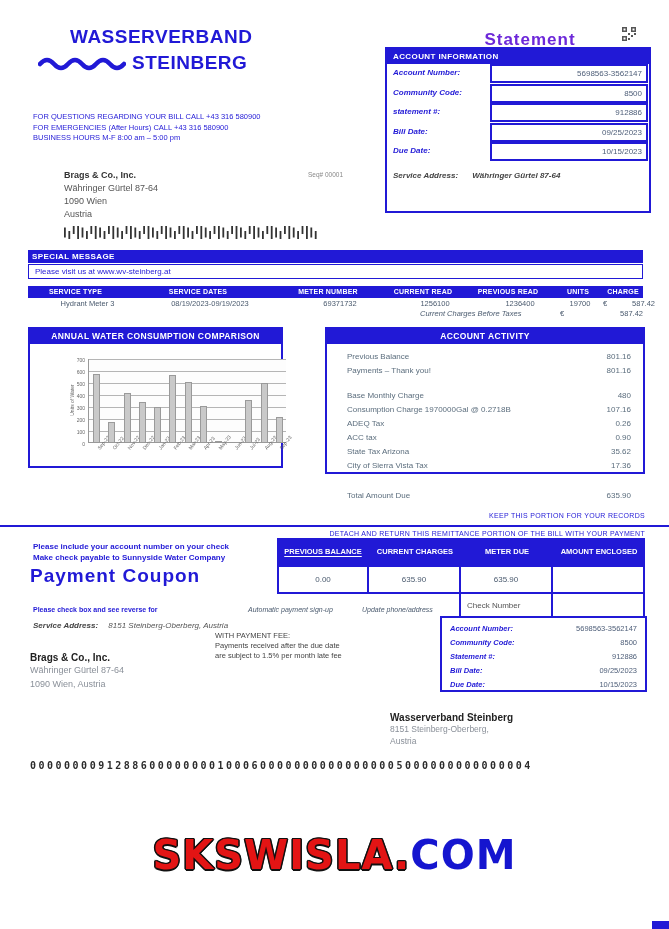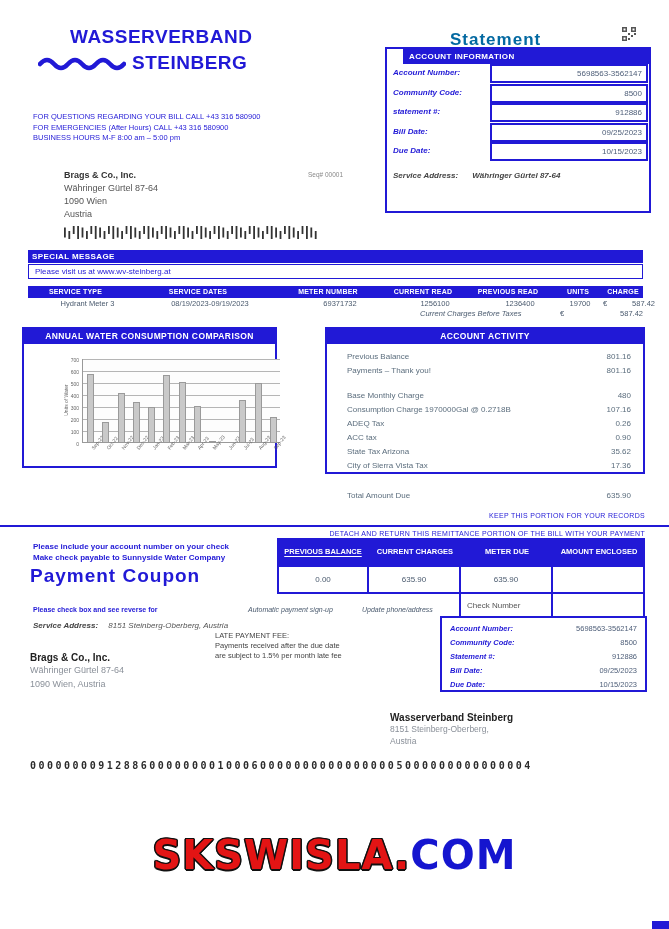--- a/index.html
+++ b/index.html
@@ -6,33 +6,33 @@
   body { background:#e8e8e8; font-family:"Liberation Sans", sans-serif; }
   .page { position:relative; width:669px; height:929px; background:#ffffff; margin:0 auto; overflow:hidden; }
   .abs { position:absolute; }
 
   
   .logo-line1 { font-size:19px; font-weight:bold; color:#2119d6; letter-spacing:.5px; }
   .logo-line2 { display:flex; align-items:center; gap:6px; margin-top:4px; }
   .logo-line2 span { font-size:19px; font-weight:bold; color:#2119d6; letter-spacing:.5px; }
 
   
-  .stmt-title { font-size:17px; font-weight:bold; color:#0369a1; letter-spacing:1px; text-align:left; width:160px; }
+  .stmt-title { font-size:17px; font-weight:bold; color:#6d28d9; letter-spacing:1px; text-align:center; width:160px; }
 
   
   .contact div { font-size:7.5px; color:#2119d6; line-height:10.5px; white-space:nowrap; }
 
   
   .recip-name { font-size:9px; font-weight:bold; color:#333; line-height:13px; }
   .recip-line { font-size:9px; color:#555; line-height:13px; }
   .seq { font-size:6.5px; color:#888; }
 
   
   .acct-box { width:266px; height:166px; border:2px solid #2119d6; background:#fff; }
-  .acct-head { height:15px; background:#2119d6; color:#fff; font-size:8px; font-weight:bold; line-height:15px; padding-left:6px; letter-spacing:.4px;margin-left:16px; }
+  .acct-head { height:15px; background:#2119d6; color:#fff; font-size:8px; font-weight:bold; line-height:15px; padding-left:6px; letter-spacing:.4px; }
   .acct-row { position:relative; height:19.5px; }
   .acct-label { position:absolute; left:6px; top:4px; font-size:8px; font-weight:bold; font-style:italic; color:#2119d6; }
   .acct-val { position:absolute; right:1px; top:0; width:158px; height:19px; border:2px solid #2119d6; background:#fff; font-size:8px; color:#50607a; text-align:right; line-height:15px; padding-right:4px; }
   .svc-addr { position:absolute; left:6px; top:122px; font-size:8px; font-weight:bold; font-style:italic; color:#444; }
   .svc-addr b { margin-right:12px; }
 
   
   .sp-bar { width:615px; height:13px; background:#2119d6; color:#fff; font-size:8px; font-weight:bold; line-height:13px; padding-left:4px; letter-spacing:.4px; }
   .sp-body { width:615px; height:15px; border:1.5px solid #2119d6; font-size:8px; color:#2119d6; line-height:12px; padding-left:6px; background:#fff; }
 
@@ -257,21 +257,21 @@
     <div>1256100</div>
     <div>1236400</div>
     <div>19700</div>
     <div>€</div>
     <div style="text-align:right;">587.42</div>
   </div>
   <div class="abs svc-sub" style="left:420px; top:309px;">Current Charges Before Taxes</div>
   <div class="abs svc-sub" style="left:560px; top:309px; font-style:normal;">€</div>
   <div class="abs svc-sub" style="left:600px; top:309px; width:43px; text-align:right; font-style:normal;">587.42</div>
 
-  <div class="abs panel" style="left:22px; top:327px; width:255px; height:141px;">
+  <div class="abs panel" style="left:28px; top:327px; width:255px; height:141px;">
     <div class="panel-head">ANNUAL WATER CONSUMPTION COMPARISON</div>
     <div class="chart-wrap">
       <div class="ylab" id="chart-ylab">Units of Water</div>
       <div class="plot" id="chart-plot">
           <div class="gridline" style="top: 72px;"></div>
           <div class="ytick" style="top: 72px;">100</div>
           <div class="gridline" style="top: 60px;"></div>
           <div class="ytick" style="top: 60px;">200</div>
           <div class="gridline" style="top: 48px;"></div>
           <div class="ytick" style="top: 48px;">300</div>
@@ -390,21 +390,21 @@
 
   <div class="abs chk-note" style="left:33px; top:606px;">Please check box and see reverse for</div>
   <div class="abs chk-opt" style="left:248px; top:606px;">Automatic payment sign-up</div>
   <div class="abs chk-opt" style="left:362px; top:606px;">Update phone/address</div>
 
   <div class="abs remit-svc" style="left:33px; top:621px;">
     <span class="lbl">Service Address:</span>
     <span class="val">8151 Steinberg-Oberberg,  Austria</span>
   </div>
   <div class="abs" style="left:215px; top:631px;">
-    <div class="latefee-title">LATE PAYMENT FEE:</div>
+    <div class="latefee-title">WITH PAYMENT FEE:</div>
     <div class="latefee-body">Payments received after the due date</div>
     <div class="latefee-body">are subject to 1.5% per month late fee</div>
   </div>
   <div class="abs" style="left:30px; top:652px;">
     <div class="payer-name">Brags &amp; Co., Inc.</div>
     <div class="payer-line">Währinger Gürtel 87-64</div>
     <div class="payer-line">1090 Wien, Austria</div>
   </div>
 
   <div class="abs acct2" style="left:440px; top:616px;">

